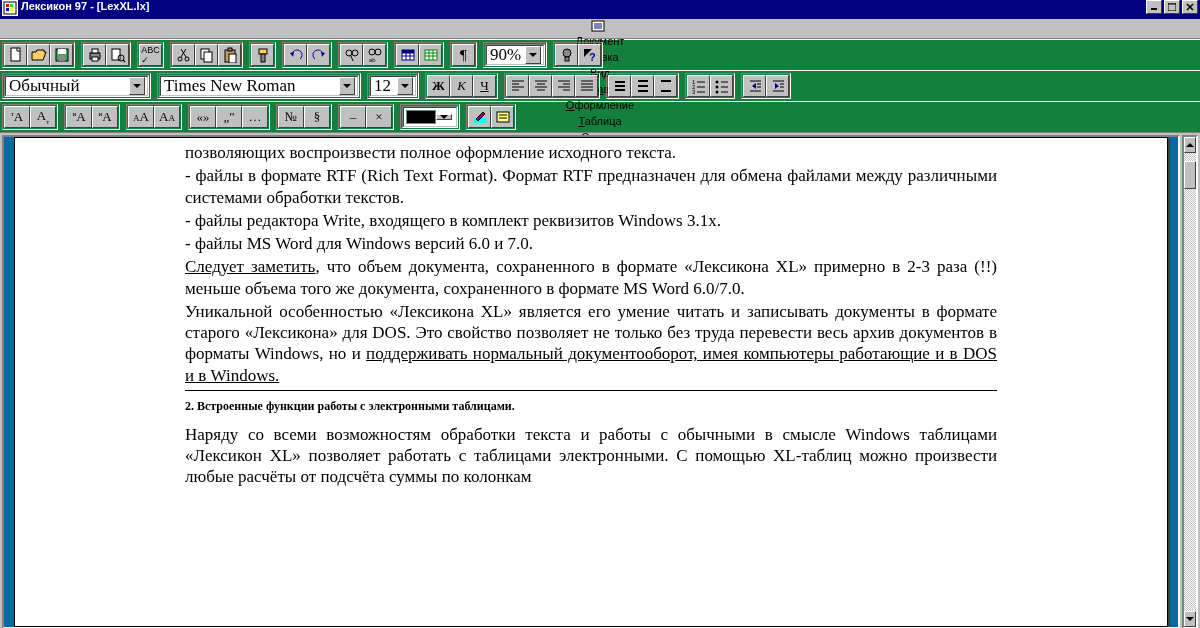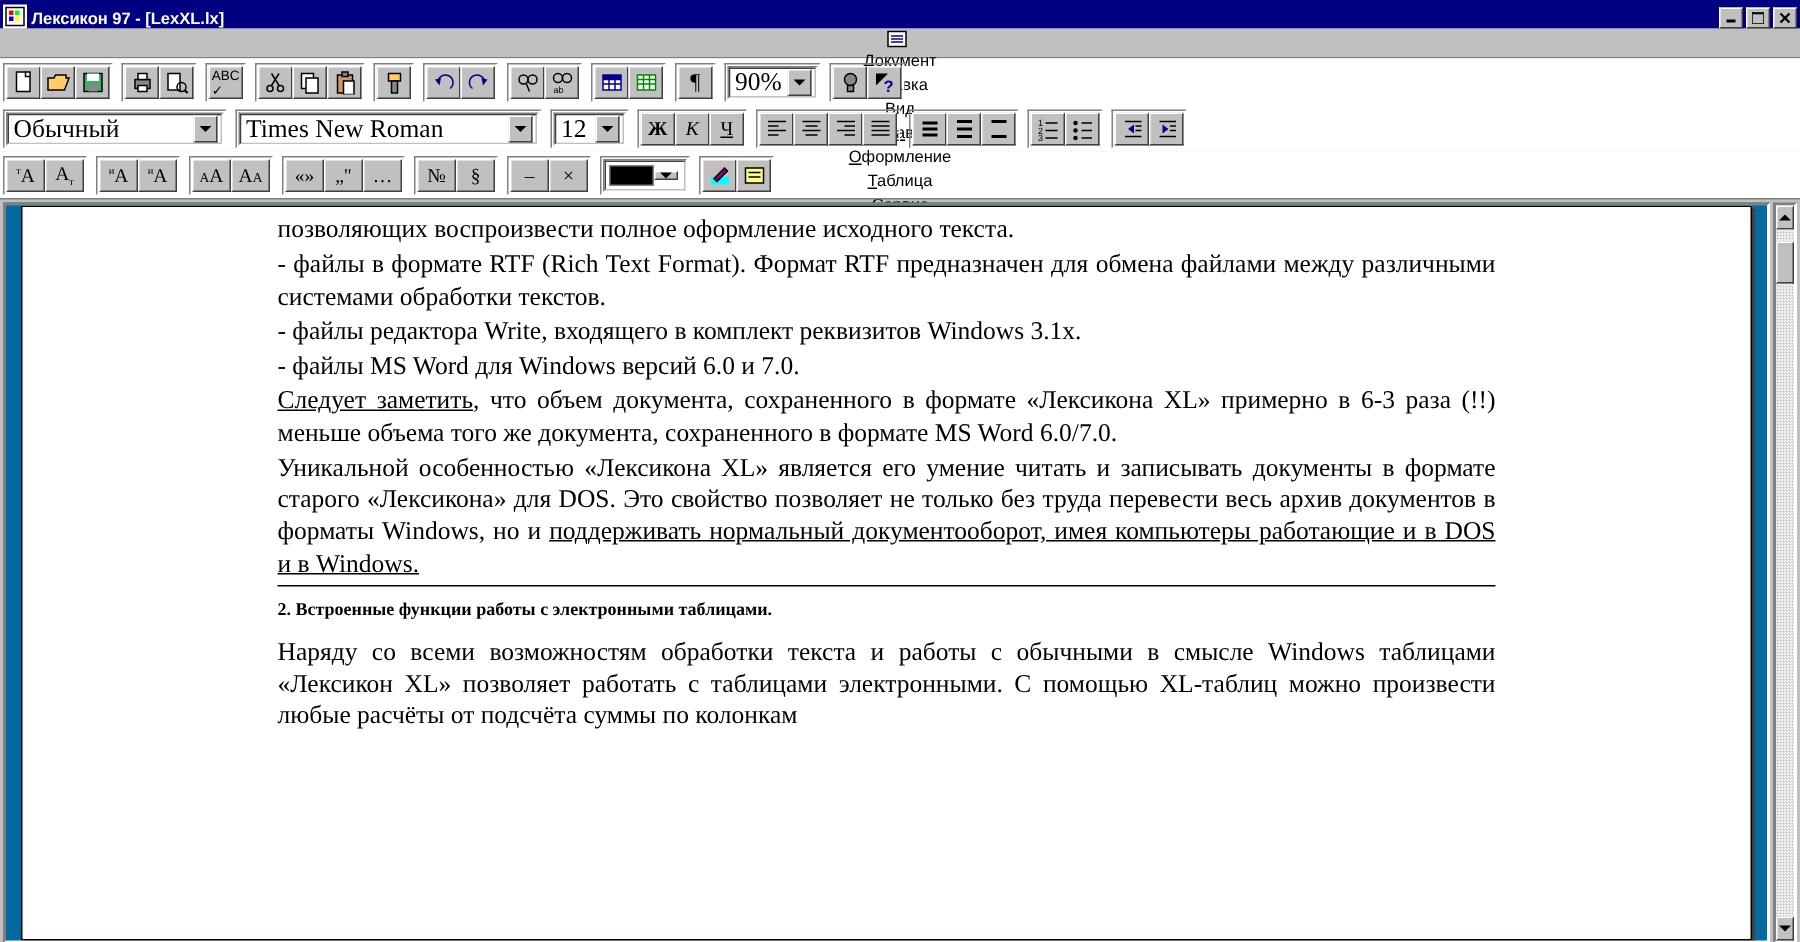--- a/index.html
+++ b/index.html
@@ -10,21 +10,21 @@
   width: 1200px;
   height: 628px;
   overflow: hidden;
   user-select: none;
 }
 .titlebar {
   background: #000080;
   color: #fff;
   height: 19px;
   display: flex;
-  align-items: flex-end;
+  align-items: flex-start;
   padding: 0 2px;
 }
 .titlebar .appicon {
   width: 16px; height: 16px;
   background: #fff;
   display: flex;
   align-items: center;
   justify-content: center;
   margin-right: 3px;
   font-size: 10px;
@@ -65,21 +65,21 @@
   margin-right: 4px;
 }
 .menuitem {
   padding: 2px 7px;
   cursor: default;
 }
 .menuitem u { text-decoration: underline; }
 .menubar .mdi-controls { margin-left: auto; display: flex; }
 
 .toolbar {
-  background: #ffffff;
+  background: #15803d;
   display: flex;
   align-items: center;
   padding: 2px;
   gap: 0;
   border-top: 1px solid #fff;
 }
 .tgroup {
   display: flex;
   margin-right: 6px;
   border: 1px solid;
@@ -650,21 +650,21 @@
   </div>
 </div>
 
 <div class="doc-area">
   <div class="doc-frame">
     <div class="page">
       <p>позволяющих воспроизвести полное оформление исходного текста.</p>
       <p>- файлы в формате RTF (Rich Text Format). Формат RTF предназначен для обмена файлами между различными системами обработки текстов.</p>
       <p>- файлы редактора Write, входящего в комплект реквизитов Windows 3.1x.</p>
       <p>- файлы MS Word для Windows версий 6.0 и 7.0.</p>
-      <p><span class="u">Следует заметить</span><span>, что объем документа, сохраненного в формате «Лексикона XL» примерно в 6-3 раза (!!) меньше объема того же документа, сохраненного в формате MS Word 6.0/7.0.</span></p>
+      <p><span class="u">Следует заметить</span><span>, что объем документа, сохраненного в формате «Лексикона XL» примерно в 2-3 раза (!!) меньше объема того же документа, сохраненного в формате MS Word 6.0/7.0.</span></p>
       <p><span>Уникальной особенностью «Лексикона XL» является его умение читать и записывать документы в формате старого «Лексикона» для DOS. Это свойство позволяет не только без труда перевести весь архив документов в форматы Windows, но и </span><span class="u">поддерживать нормальный документооборот, имея компьютеры работающие и в DOS и в Windows.</span></p>
       <hr class="sep">
       <p class="h2">2. Встроенные функции работы с электронными таблицами.</p>
       <p>Наряду со всеми возможностям обработки текста и работы с обычными в смысле Windows таблицами «Лексикон XL» позволяет работать с таблицами электронными. С помощью XL-таблиц можно произвести любые расчёты от подсчёта суммы по колонкам</p>
     </div>
   </div>
   <div class="scrollbar-v">
     <div class="sb-btn">
         <div class="triangle-up"></div>
       </div>

